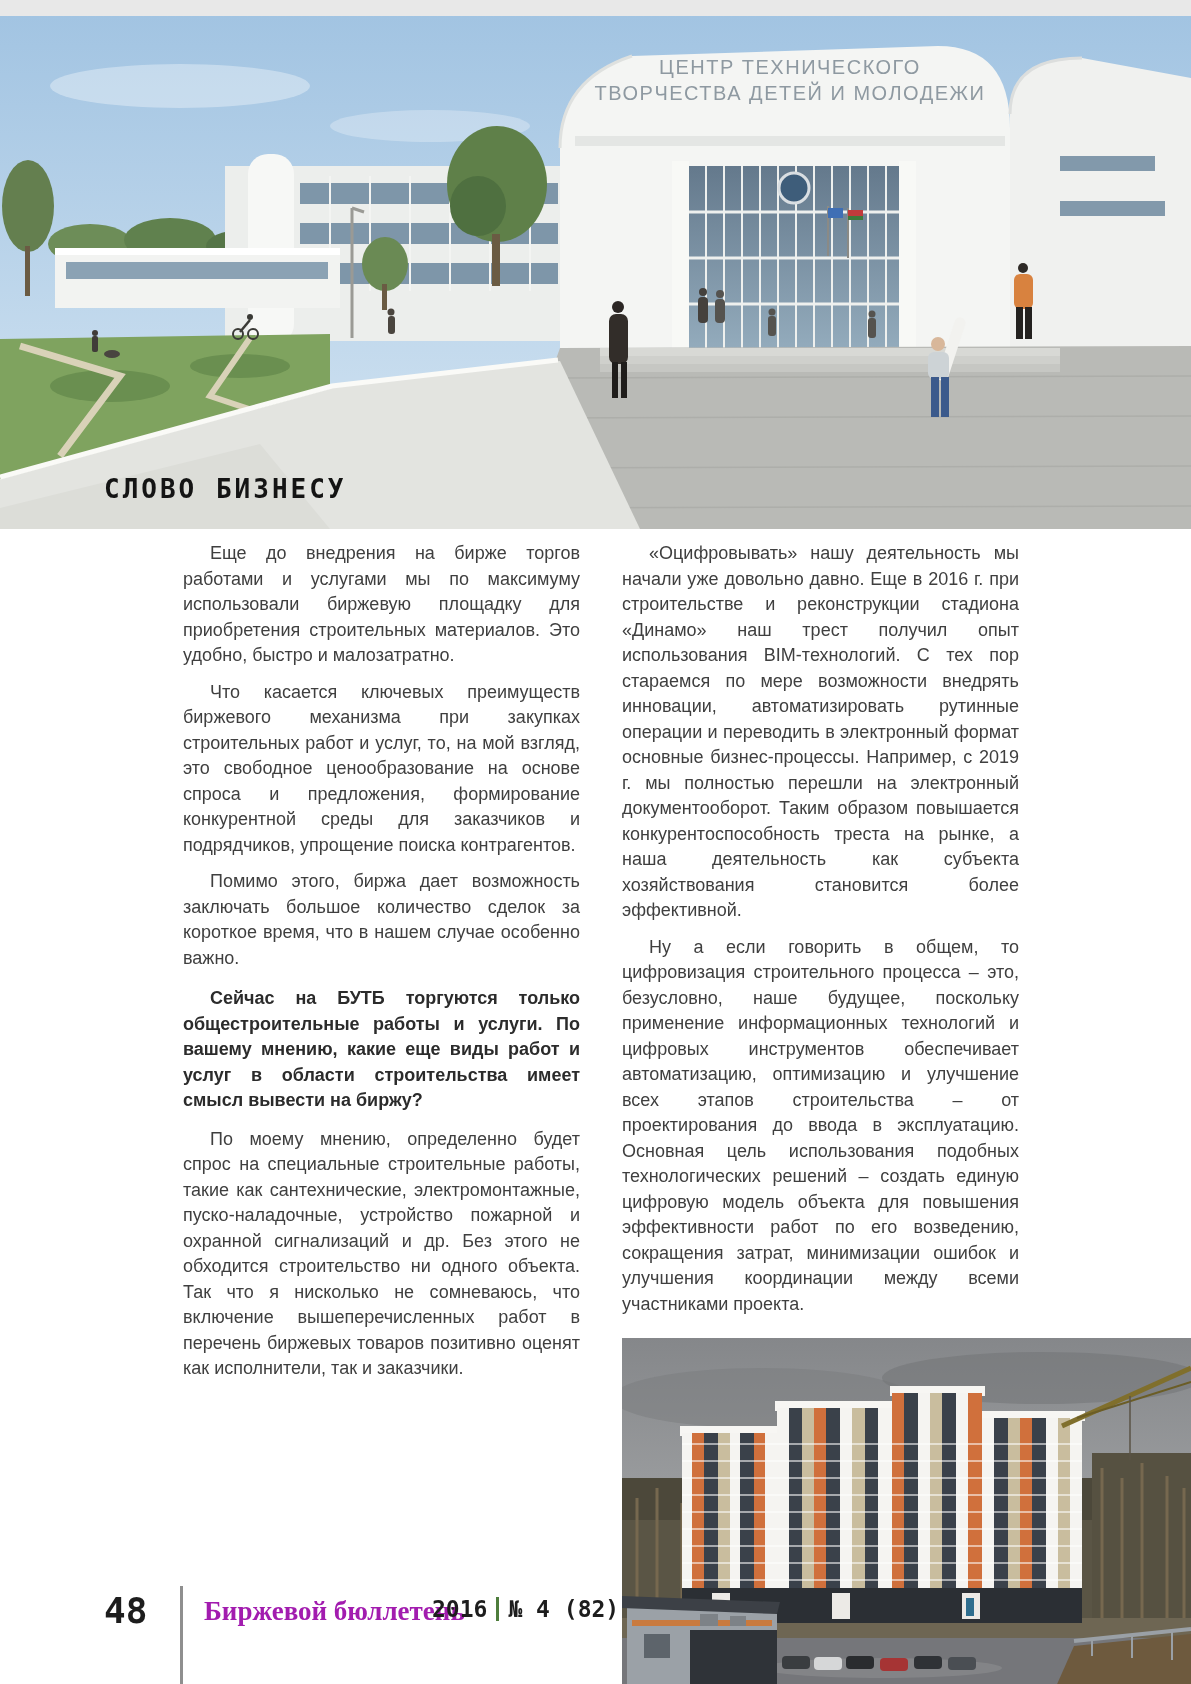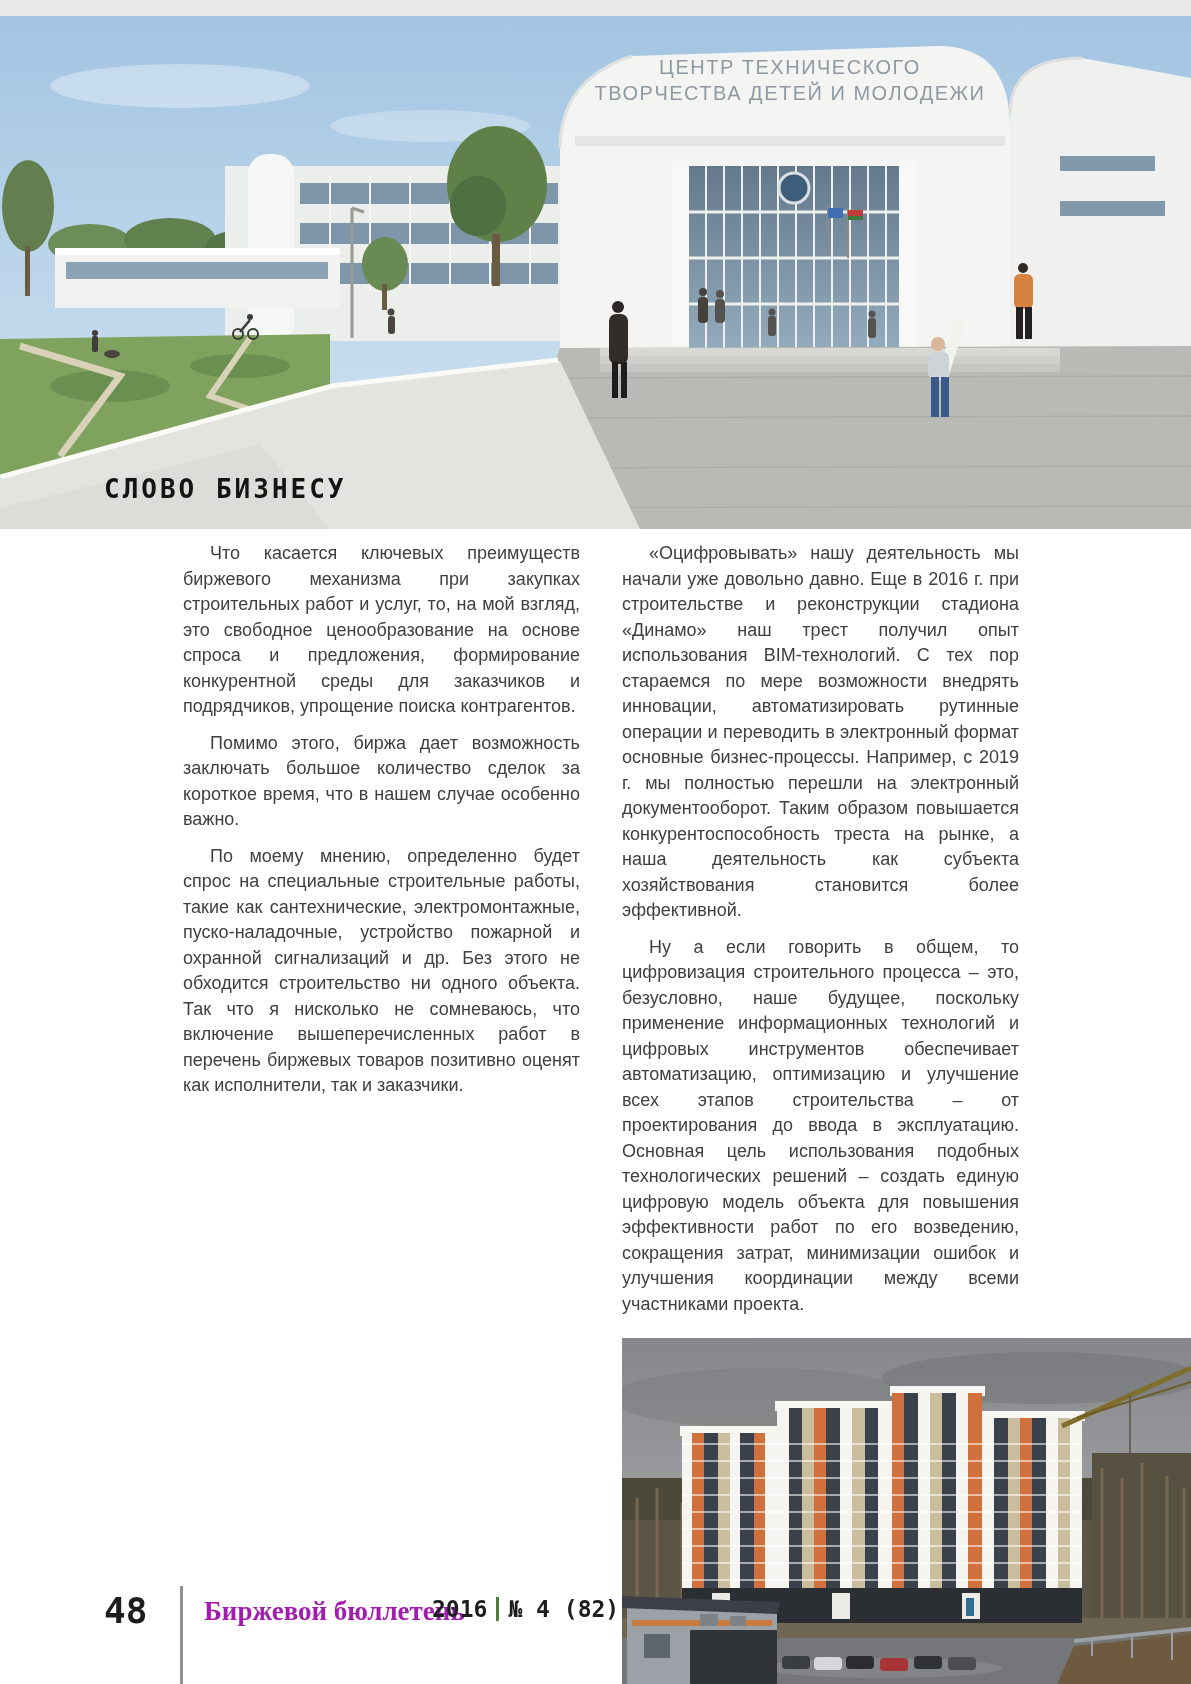--- a/index.html
+++ b/index.html
@@ -226,22 +226,24 @@
         <g>
           <rect x="388" y="300" width="7" height="18" rx="3" fill="#4a453f"></rect>
           <circle cx="391" cy="296" r="3.5" fill="#4a453f"></circle>
         </g>
       </g>
     </svg>
     <div class="section-label">СЛОВО БИЗНЕСУ</div>
   </div>
 
   <div class="col col-left">
+    <p class="a">Еще до внедрения на бирже торгов работами и услугами мы по максимуму использовали биржевую площадку для приобретения строительных материалов. Это удобно, быстро и малозатратно.</p>
     <p class="a">Что касается ключевых преимуществ биржевого механизма при закупках строительных работ и услуг, то, на мой взгляд, это свободное ценообразование на основе спроса и предложения, формирование конкурентной среды для заказчиков и подрядчиков, упрощение поиска контрагентов.</p>
     <p class="a">Помимо этого, биржа дает возможность заключать большое количество сделок за короткое время, что в нашем случае особенно важно.</p>
+    <p class="q">Сейчас на БУТБ торгуются только общестроительные работы и услуги. По вашему мнению, какие еще виды работ и услуг в области строительства имеет смысл вывести на биржу?</p>
     <p class="a">По моему мнению, определенно будет спрос на специальные строительные работы, такие как сантехнические, электромонтажные, пуско-наладочные, устройство пожарной и охранной сигнализаций и др. Без этого не обходится строительство ни одного объекта. Так что я нисколько не сомневаюсь, что включение вышеперечисленных работ в перечень биржевых товаров позитивно оценят как исполнители, так и заказчики.</p>
   </div>
 
   <div class="col col-right">
     <p class="a">«Оцифровывать» нашу деятельность мы начали уже довольно давно. Еще в 2016 г. при строительстве и реконструкции стадиона «Динамо» наш трест получил опыт использования BIM-технологий. С тех пор стараемся по мере возможности внедрять инновации, автоматизировать рутинные операции и переводить в электронный формат основные бизнес-процессы. Например, с 2019 г. мы полностью перешли на электронный документооборот. Таким образом повышается конкурентоспособность треста на рынке, а наша деятельность как субъекта хозяйствования становится более эффективной.</p>
     <p class="a">Ну а если говорить в общем, то цифровизация строительного процесса – это, безусловно, наше будущее, поскольку применение информационных технологий и цифровых инструментов обеспечивает автоматизацию, оптимизацию и улучшение всех этапов строительства – от проектирования до ввода в эксплуатацию. Основная цель использования подобных технологических решений – создать единую цифровую модель объекта для повышения эффективности работ по его возведению, сокращения затрат, минимизации ошибок и улучшения координации между всеми участниками проекта.</p>
   </div>
 
   <div class="bottom-photo">
     <svg viewBox="0 0 569 362" preserveAspectRatio="none">

